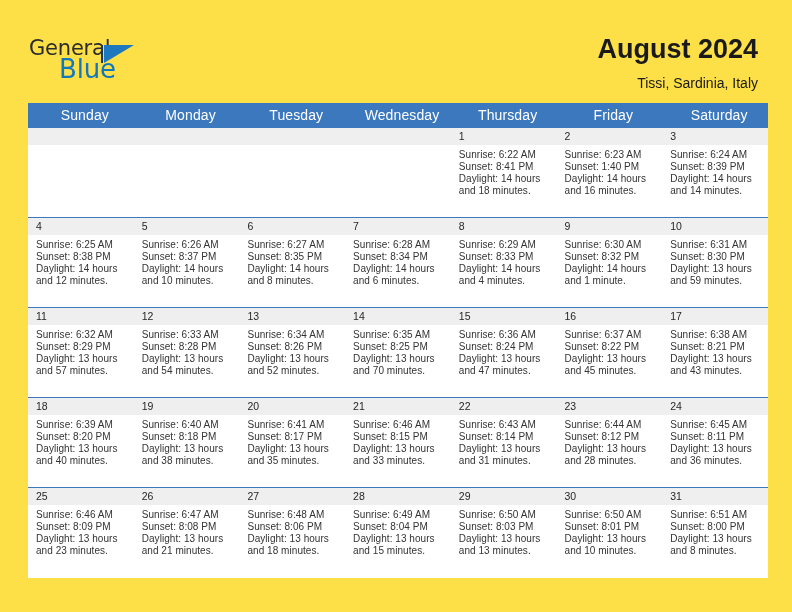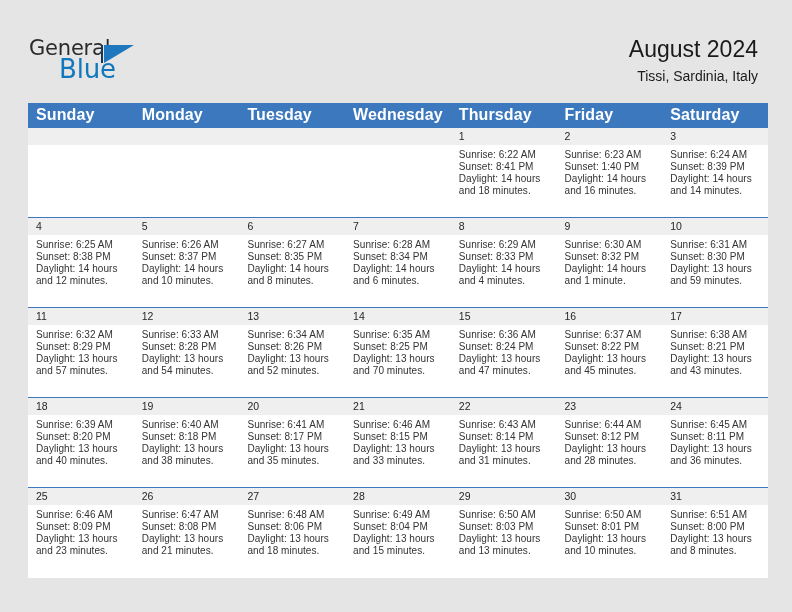--- a/index.html
+++ b/index.html
@@ -7,21 +7,21 @@
     width: 792px;
     height: 612px;
     background: #ffffff;
     font-family: "Liberation Sans", sans-serif;
     -webkit-font-smoothing: antialiased;
   }
   .page {
     position: relative;
     width: 792px;
     height: 612px;
-    background: #e5e5e5;
+    background: #fde047;
     overflow: hidden;
   }
 
   
   .top {
     position: absolute;
     left: 0; top: 0;
     width: 792px;
     height: 100px;
   }
@@ -75,51 +75,51 @@
     border-right: 30px solid transparent;
   }
 
   .title-block {
     position: absolute;
     right: 34px;
     top: 32px;
     text-align: right;
   }
   .cal-title {
-    font-size: 23px;
+    font-size: 27px;
     color: #1a1a1a;
     line-height: 34px;
-    font-weight: 400;
+    font-weight: 700;
     white-space: nowrap;
   }
   .cal-sub {
     font-size: 14px;
     color: #1a1a1a;
     line-height: 20px;
-    margin-top: 0;
+    margin-top: 7px;
     white-space: nowrap;
   }
 
   
   .cal {
     position: absolute;
     left: 28px;
     top: 103px;
     width: 740px;
     border-collapse: collapse;
     table-layout: fixed;
   }
   .cal col { width: 105.71px; }
 
   thead th {
     background: #3c78be;
     color: #ffffff;
-    font-size: 16px;
-    font-weight: 700;
-    text-align: left;
+    font-size: 14px;
+    font-weight: 400;
+    text-align: center;
     padding: 6px 0 6px 8px;
     height: 21px;
     line-height: 12px;
     letter-spacing: 0.1px;
   }
 
   tbody tr.week { height: 90px; }
 
   td.day {
     vertical-align: top;

